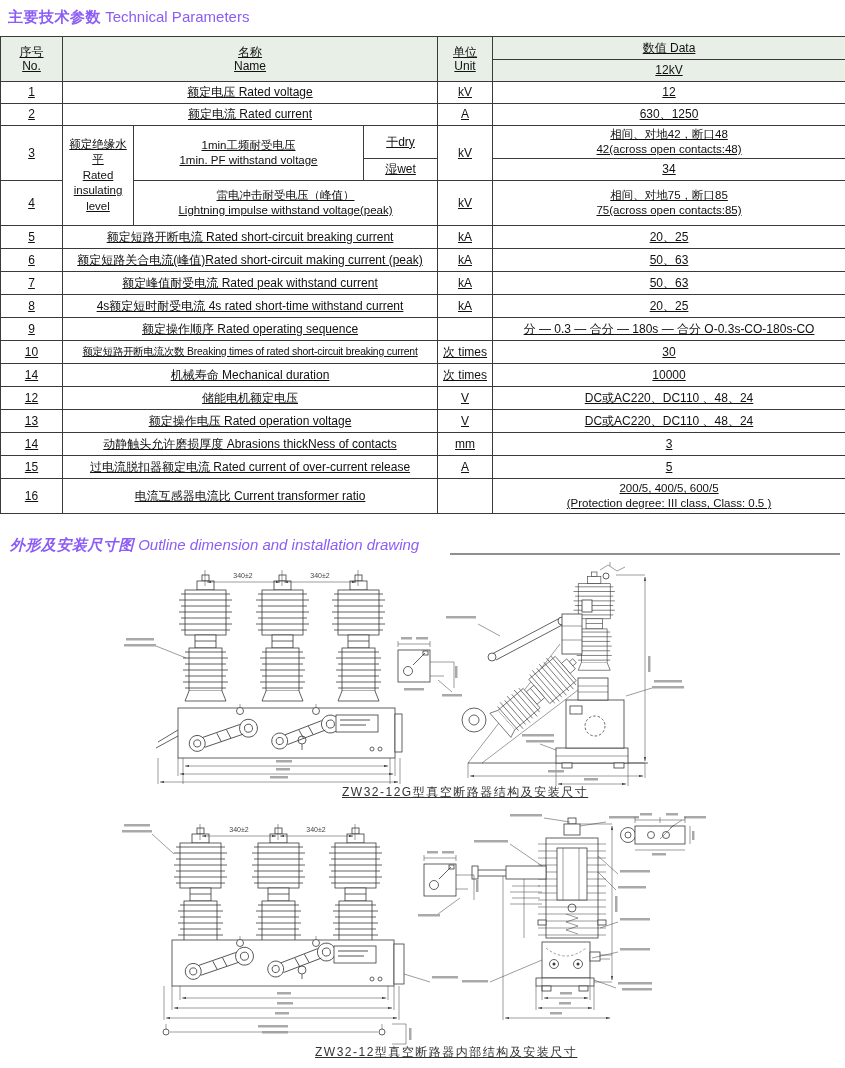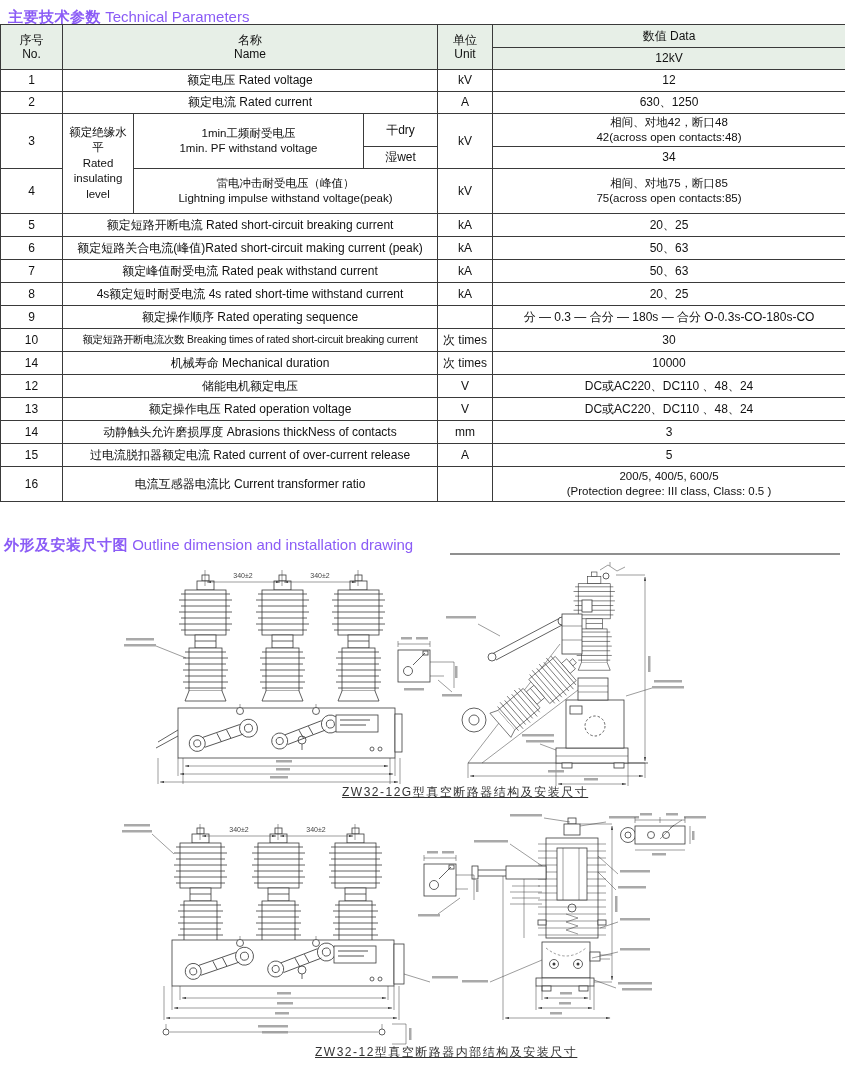--- a/index.html
+++ b/index.html
@@ -79,21 +79,21 @@
       <rect class="lb" x="18" y="-13" width="12" height="2.5"></rect>
     </symbol>
   </defs>
 </svg>
 
 <div class="abs sec-title" style="left:8px;top:8px;">
   <span class="zh">主要技术参数</span>
   <span class="en">Technical Parameters</span>
 </div>
 
-<table class="params abs" style="left:0;top:24px;">
+<table class="params abs" style="left:0;top:36px;text-decoration:underline;">
   <colgroup>
     <col style="width:62px">
       <col style="width:71px">
       <col style="width:230px">
     <col style="width:74px">
       <col style="width:55px">
       <col style="width:353px">
   </colgroup>
   <thead>
     <tr style="height:23px">
@@ -233,21 +233,21 @@
       <td class="nm" colspan="3">电流互感器电流比 Current transformer ratio</td>
       <td></td>
       <td class="two">
         <div>200/5, 400/5, 600/5</div>
           <div>(Protection degree: III class, Class: 0.5 )</div>
       </td>
     </tr>
   </tbody>
 </table>
 
-<div class="abs sec-title" style="left:4px;top:536px;">
+<div class="abs sec-title" style="left:10px;top:536px;font-style:italic;">
   <span class="zh">外形及安装尺寸图</span>
   <span class="en">Outline dimension and installation drawing</span>
 </div>
 <div class="abs rule" style="left:450px;top:553px;width:390px;"></div>
 
 <svg class="abs" style="left:0;top:560px;" width="845" height="248" viewBox="0 0 845 248">
 
   <g>
     <use href="#pole" x="177" y="15"></use>
       <use href="#pole" x="254" y="15"></use>

